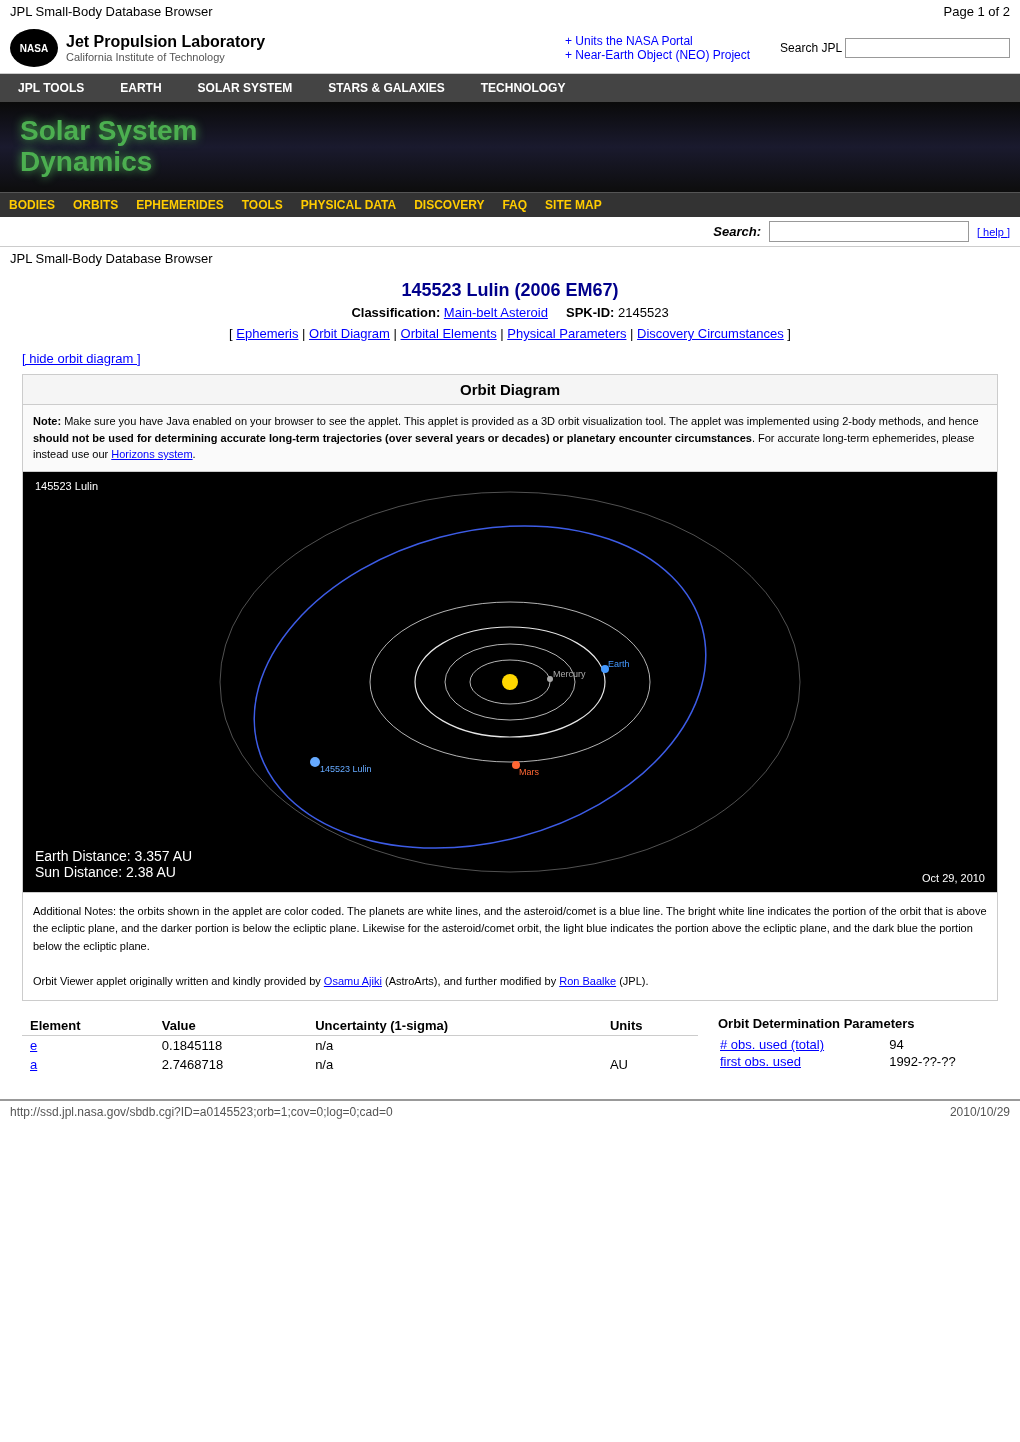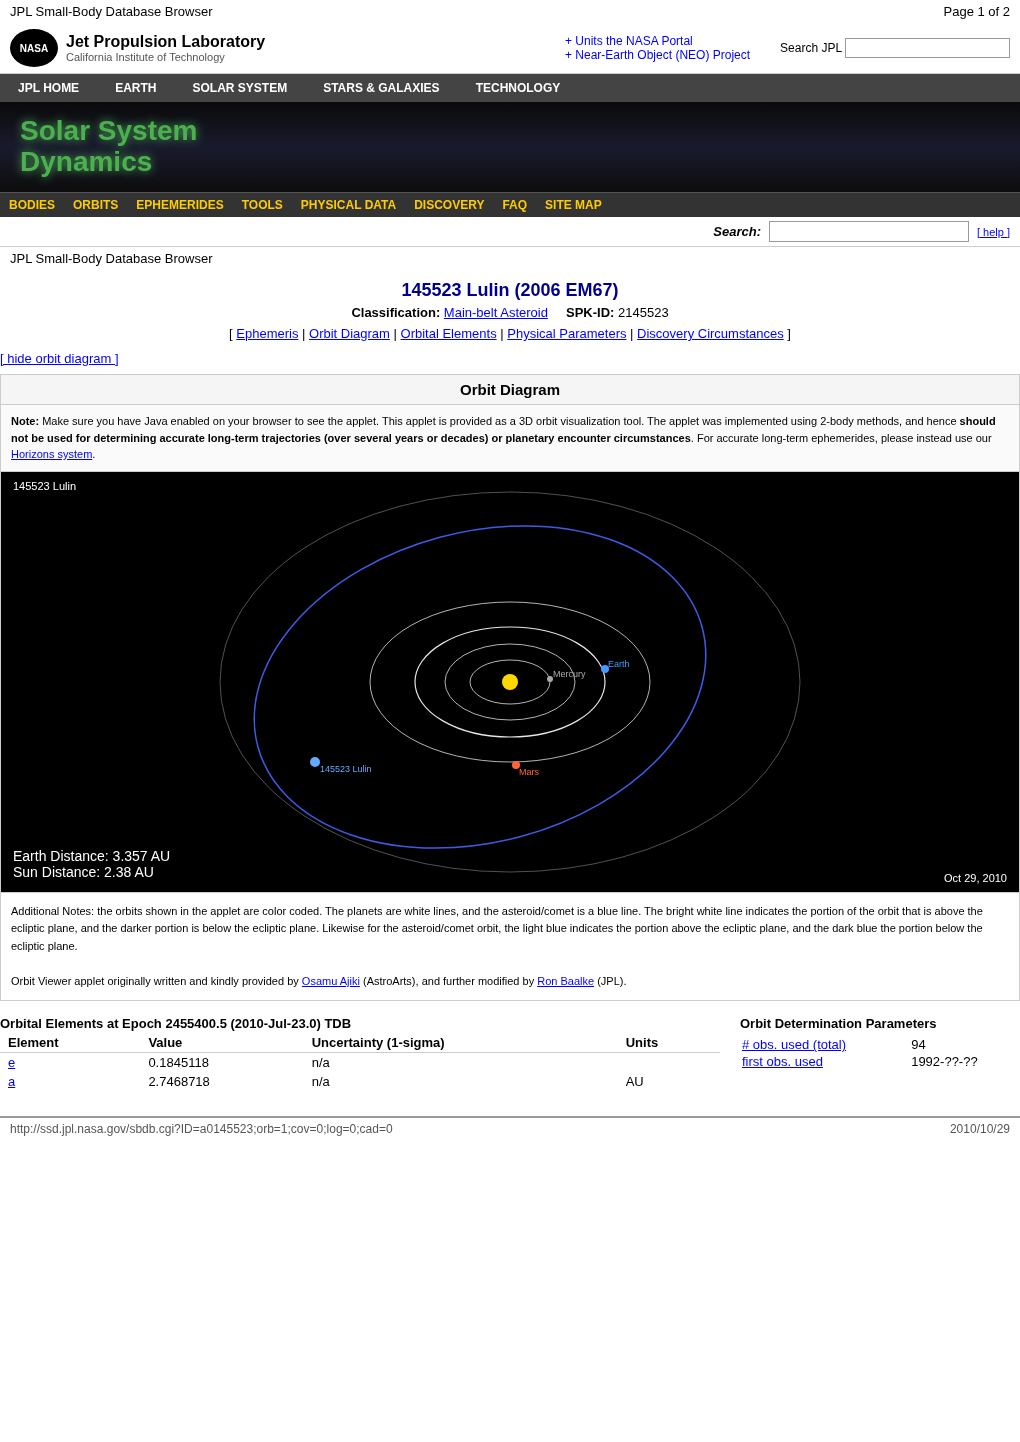--- a/index.html
+++ b/index.html
@@ -29,21 +29,21 @@
     #sub-nav { display: flex; background: #333; border-top: 1px solid #555; }
     #sub-nav a { color: #ffcc00; text-decoration: none; padding: 5px 9px; font-size: 12px; font-weight: bold; }
 
     
     #search-bar { display: flex; align-items: center; justify-content: flex-end; padding: 4px 10px; border-bottom: 1px solid #ccc; }
     #search-bar label { font-weight: bold; margin-right: 8px; font-size: 13px; font-style: italic; }
     #search-bar input { border: 1px solid #999; padding: 2px 4px; font-size: 13px; width: 200px; }
     #search-bar a { font-size: 12px; color: #00f; margin-left: 8px; }
 
     
-    #content { padding: 10px 0; }
+    #content { padding: 10px 22px; }
     #asteroid-title { text-align: center; font-size: 18px; font-weight: bold; color: #00008B; margin-bottom: 4px; }
     #classification-line { text-align: center; font-size: 13px; margin-bottom: 6px; }
     #classification-line a { color: #00f; }
     #nav-links { text-align: center; font-size: 13px; margin-bottom: 10px; }
     #nav-links a { color: #00f; }
 
     #hide-orbit { font-size: 13px; margin-bottom: 8px; }
     #hide-orbit a { color: #00f; }
 
     
@@ -107,21 +107,21 @@
     <a href="#">+ Units the NASA Portal</a>
     <a href="#">+ Near-Earth Object (NEO) Project</a>
   </div>
   <div id="search-jpl">
     <span>Search JPL</span>
     <input type="text" style="">
   </div>
 </div>
 
 <div id="main-nav">
-  <a href="#">JPL HOME</a>
+  <a href="#">JPL TOOLS</a>
   <a href="#">EARTH</a>
   <a href="#">SOLAR SYSTEM</a>
   <a href="#">STARS &amp; GALAXIES</a>
   <a href="#">TECHNOLOGY</a>
 </div>
 
 <div id="banner">
   <div id="banner-title">
     <span>Solar System</span>
     <span>Dynamics</span>
@@ -235,21 +235,20 @@
       <br>
       <p>
         Orbit Viewer applet originally written and kindly provided by <a href="#">Osamu Ajiki</a> (AstroArts), and further modified by <a href="#">Ron Baalke</a>
         (JPL).
       </p>
     </div>
   </div>
 
   <div id="orbital-elements">
     <div id="orbital-left">
-      <div id="orbital-header">Orbital Elements at Epoch 2455400.5 (2010-Jul-23.0) TDB</div>
       <table id="orbital-table">
         <thead>
           <tr>
             <th>Element</th>
             <th>Value</th>
             <th>Uncertainty (1-sigma)</th>
             <th>Units</th>
           </tr>
         </thead>
         <tbody>

